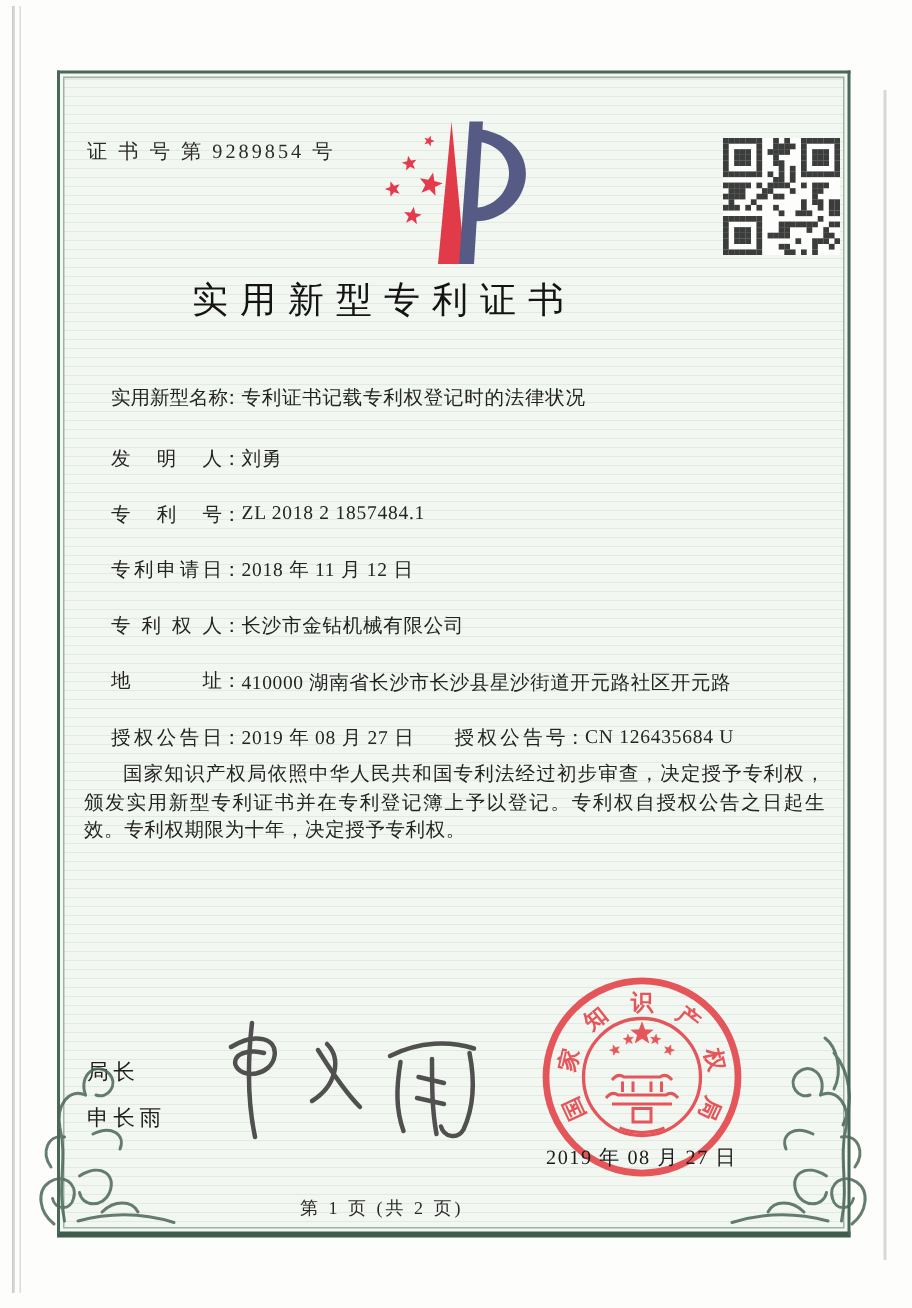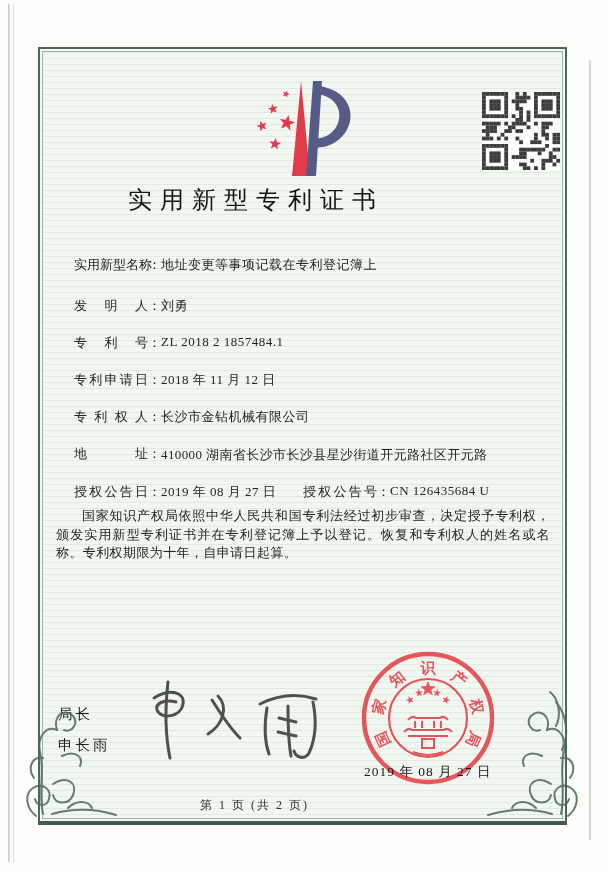--- a/index.html
+++ b/index.html
@@ -46,20 +46,21 @@
 
 <div class="page">
   <div class="abs scan-left"></div>
   <div class="abs scan-left2"></div>
   <div class="abs scan-right"></div>
 
   <div class="abs frame-outer">
     <div class="frame-inner"></div>
   </div>
 
+  <div class="abs certno">证 书 号 第 9289854 号</div>
 
   <svg class="abs" style="left:246px;top:78px" width="112" height="104" viewBox="0 0 112 104">
     <defs>
       <path id="star" d="M0,-10 L2.47,-3.4 L9.51,-3.09 L3.99,1.3 L5.88,8.09 L0,4.2 L-5.88,8.09 L-3.99,1.3 L-9.51,-3.09 L-2.47,-3.4 Z"></path>
     </defs>
     <g fill="#e43a4c">
       <use href="#star" transform="translate(40,16) scale(0.38) rotate(18)"></use>
       <use href="#star" transform="translate(27,31) scale(0.52) rotate(-10)"></use>
       <use href="#star" transform="translate(41,45) scale(0.82) rotate(12)"></use>
       <use href="#star" transform="translate(16,48) scale(0.55) rotate(-18)"></use>
@@ -281,21 +282,21 @@
         <rect x="40.86" y="74.29" width="3.81" height="3.81"></rect>
         <rect x="44.57" y="74.29" width="3.81" height="3.81"></rect>
         <rect x="52.00" y="74.29" width="3.81" height="3.81"></rect>
         <rect x="59.43" y="74.29" width="3.81" height="3.81"></rect>
       </g>
   </svg>
 
   <div class="abs title">实用新型专利证书</div>
 
   <div class="abs row" style="top:256px">
-    <span class="flabel">实用新型名称</span><span class="colon">：</span><span class="fvalue">地址变更等事项记载在专利登记簿上</span>
+    <span class="flabel">实用新型名称</span><span class="colon">：</span><span class="fvalue">专利证书记载专利权登记时的法律状况</span>
   </div>
   <div class="abs row" style="top:297px">
     <span class="flabel">发明人</span><span class="colon">：</span><span class="fvalue">刘勇</span>
   </div>
   <div class="abs row" style="top:334px">
     <span class="flabel">专利号</span><span class="colon">：</span><span class="fvalue">ZL 2018 2 1857484.1</span>
   </div>
   <div class="abs row" style="top:371px">
     <span class="flabel">专利申请日</span><span class="colon">：</span><span class="fvalue">2018 年 11 月 12 日</span>
   </div>
@@ -303,21 +304,21 @@
     <span class="flabel">专利权人</span><span class="colon">：</span><span class="fvalue">长沙市金钻机械有限公司</span>
   </div>
   <div class="abs row" style="top:445px">
     <span class="flabel">地址</span><span class="colon">：</span><span class="addr"><span>410000 湖南省长沙市长沙县星沙街道开元路社区开元路</span><br></span>
   </div>
   <div class="abs row" style="top:483px">
     <span class="flabel">授权公告日</span><span class="colon">：</span><span class="fvalue">2019 年 08 月 27 日</span>
     <span class="pair2"><span class="flabel">授权公告号</span><span class="colon">：</span><span class="fvalue">CN 126435684 U</span></span>
   </div>
 
-  <div class="abs para" style="top:507px">国家知识产权局依照中华人民共和国专利法经过初步审查，决定授予专利权，颁发实用新型专利证书并在专利登记簿上予以登记。恢复和专利权人的姓名或名称。专利权期限为十年，自申请日起算。</div>
+  <div class="abs para" style="top:507px">国家知识产权局依照中华人民共和国专利法经过初步审查，决定授予专利权，颁发实用新型专利证书并在专利登记簿上予以登记。专利权自授权公告之日起生效。专利权期限为十年，决定授予专利权。</div>
 
   <div class="abs signatory" style="top:705px">局长</div>
   <div class="abs signatory" style="top:736px">申长雨</div>
 
   <svg class="abs" style="left:130px;top:668px" width="200" height="104" viewBox="0 0 200 104">
     <g fill="none" stroke="#3a3a3a" stroke-width="3" stroke-linecap="round" opacity="0.88">
       <path d="M38,14 C35,40 35,66 40,90"></path>
       <path d="M24,30 C40,20 55,24 53,36 C51,49 31,52 27,42 C25,35 35,31 46,34"></path>
       <path d="M88,28 C98,38 94,56 78,66"></path>
       <path d="M82,32 C92,48 102,62 110,70"></path>

